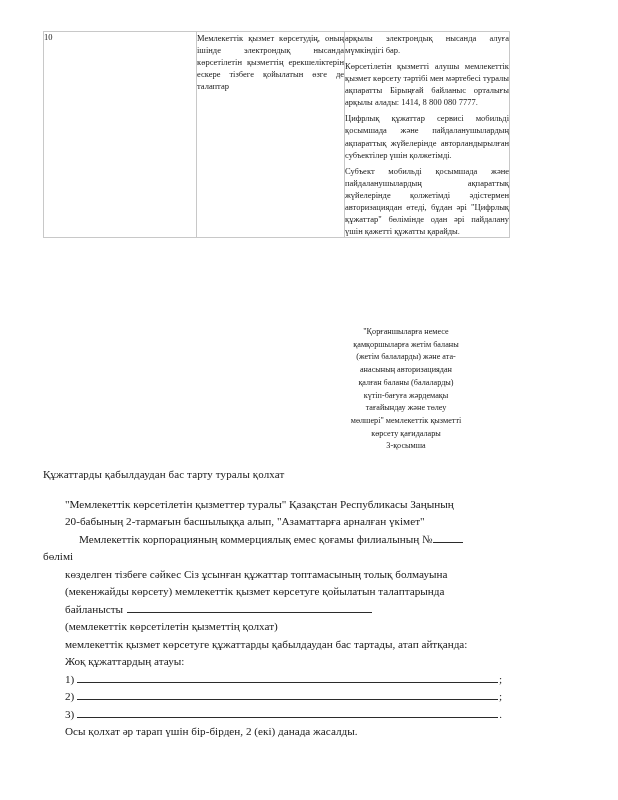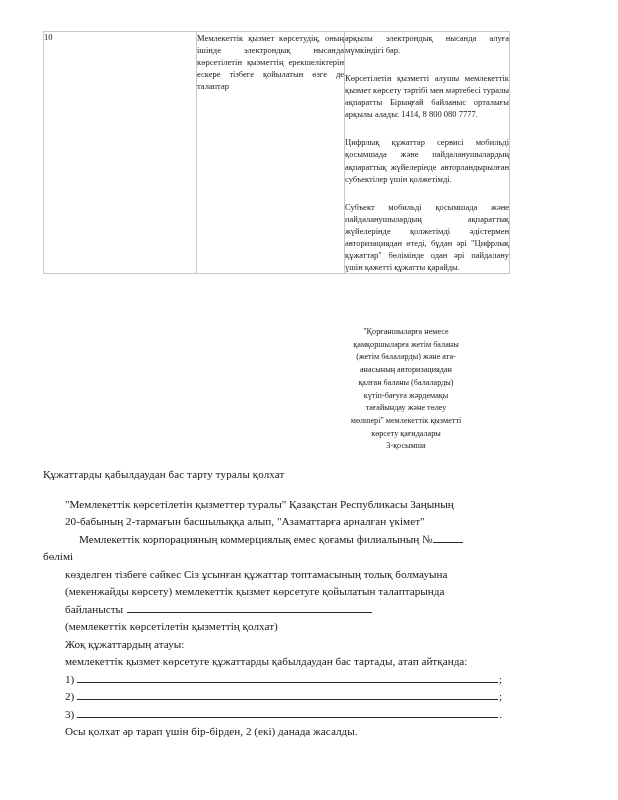--- a/index.html
+++ b/index.html
@@ -57,21 +57,21 @@
     padding: 2px 5px 3px 5px;
   }
   .cellp {
     font-size: 8.5px;
     line-height: 1.42;
     text-align: justify;
     text-align-last: left;
     margin: 0;
     hyphens: none;
   }
-  .cellp + .cellp { margin-top: 16px; }
+  .cellp + .cellp { margin-top: 4px; }
 
   
   .appendix {
     position: absolute;
     left: 300px;
     top: 322px;
     width: 212px;
     text-align: center;
     font-size: 8.2px;
     line-height: 1.55;
@@ -182,22 +182,22 @@
     <p class="p-ind1">20-бабының 2-тармағын басшылыққа алып, "Азаматтарға арналған үкімет"</p>
 
     <p class="p-just"><span>Мемлекеттік корпорацияның коммерциялық емес қоғамы филиалының №</span><span class="blank blank-short"></span></p>
     <p class="p-flush">бөлімі</p>
 
     <p class="p-sub">көзделген тізбеге сәйкес Сіз ұсынған құжаттар топтамасының толық болмауына</p>
     <p class="p-sub">(мекенжайды көрсету) мемлекеттік қызмет көрсетуге қойылатын талаптарында</p>
     <p class="p-sub"><span>байланысты</span><span class="blank blank-mid"></span></p>
 
     <p class="p-sub">(мемлекеттік көрсетілетін қызметтің қолхат)</p>
+    <p class="p-sub">мемлекеттік қызмет көрсетуге құжаттарды қабылдаудан бас тартады, атап айтқанда:</p>
     <p class="p-sub">Жоқ құжаттардың атауы:</p>
-    <p class="p-sub">мемлекеттік қызмет көрсетуге құжаттарды қабылдаудан бас тартады, атап айтқанда:</p>
 
     <div class="numlist">
       <div class="numlist-wrap">
         <div class="numrow">
           <span class="num">1)</span>
           <span class="rule"></span>
           <span class="term">;</span>
         </div>
         <div class="numrow">
           <span class="num">2)</span>

